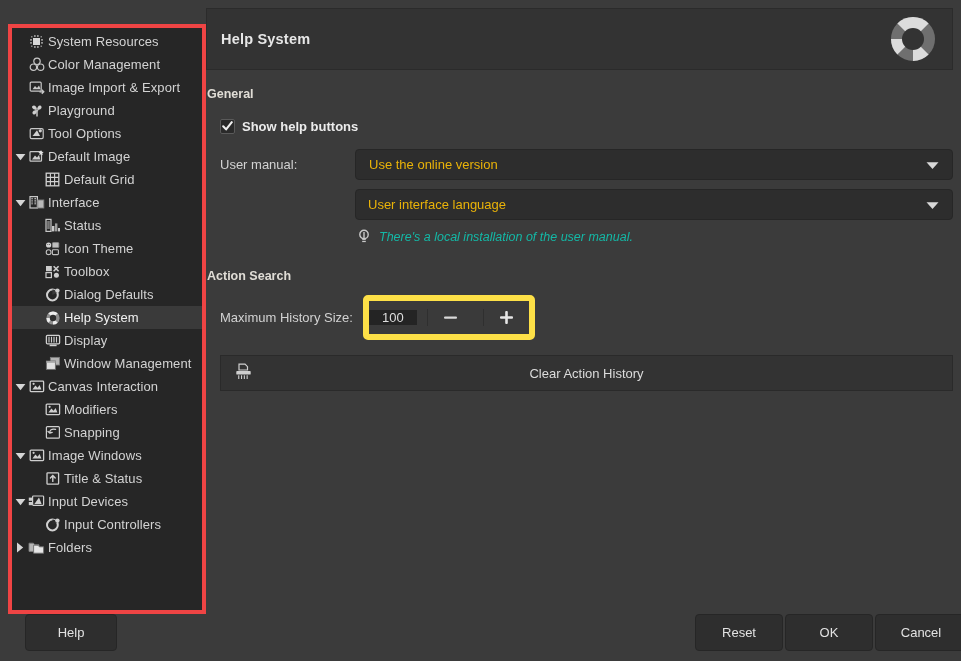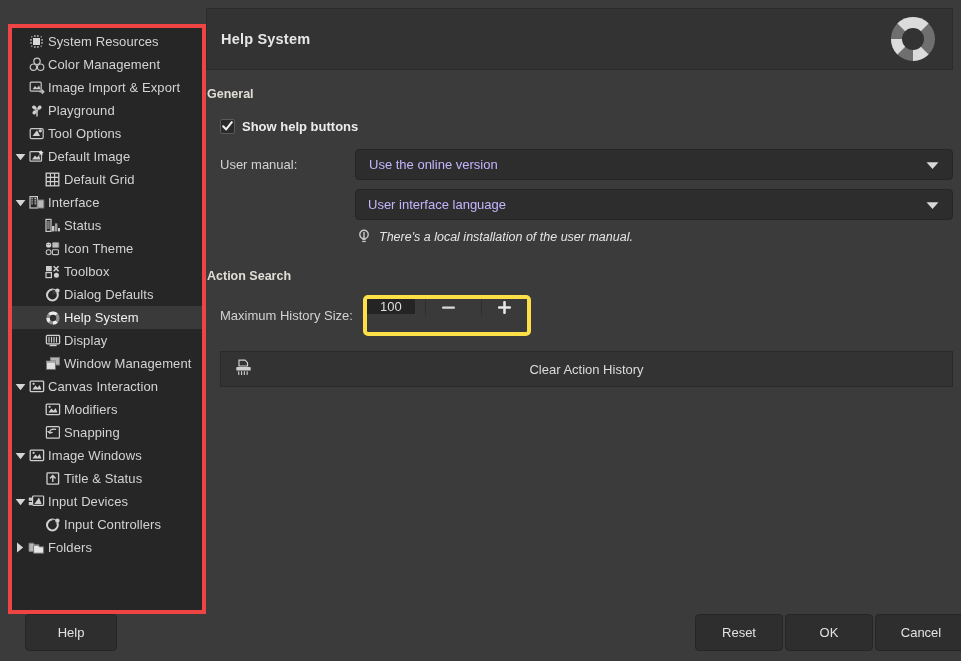--- a/index.html
+++ b/index.html
@@ -97,38 +97,38 @@
     position:relative;
     height:31px;
     background:#2d2d2d;
     border:1px solid #262626;
     border-radius:4px;
     display:flex;align-items:center;
     box-sizing:border-box;
     cursor:default;
   }
   .combo + .combo{margin-top:9px;}
-  .combo .ctext{font-size:13px;color:#c4b5fd;padding-left:13px;}
+  .combo .ctext{font-size:13px;color:#eab308;padding-left:13px;}
   .combo.c2 .ctext{padding-left:12px;}
   .combo .arrow{
     position:absolute;right:13px;top:50%;transform:translateY(-50%);
   }
   .hint{
     display:flex;align-items:center;margin-top:9px;padding-left:1px;
   }
   .hint .bulb{width:16px;min-width:16px;margin-right:7px;display:flex;justify-content:center;}
-  .hint .ht{font-size:12.5px;font-style:italic;color:#e5e5e5;}
+  .hint .ht{font-size:12.5px;font-style:italic;color:#14b8a6;}
 
   
   .spinrow{display:flex;align-items:center;margin-top:12px;}
   .spinlabel{font-size:13px;color:#d2d2d2;margin-right:10px;}
   .spinner{
-    display:flex;align-items:flex-start;height:33px;
+    display:flex;align-items:center;height:33px;
     background:#3a3a3a;border-radius:5px;overflow:hidden;
-    border:4px solid #fde047;
+    border:6px solid #fde047;
     gap:10px;
   }
   .spinval{
     width:48px;background:#242424;
     display:flex;align-items:center;justify-content:center;
     font-size:13px;color:#dedede;
   }
   .spinbtn{
     width:45px;background:#3a3a3a;
     display:flex;align-items:center;justify-content:center;

